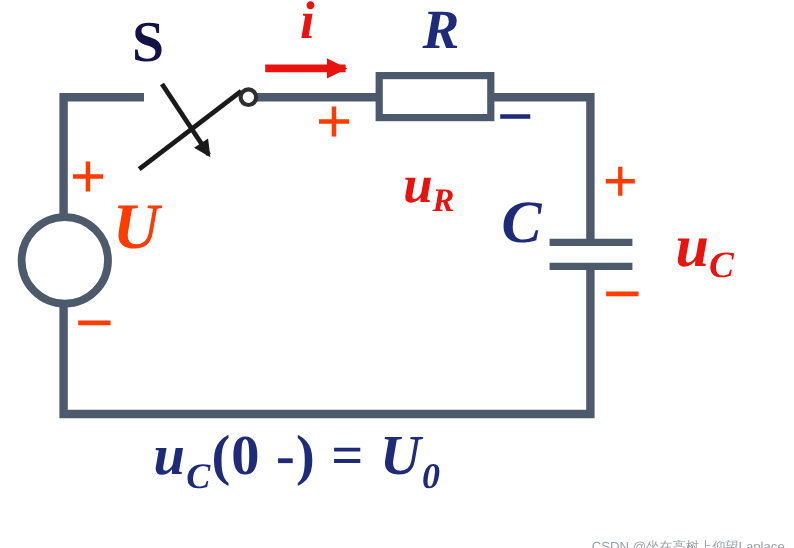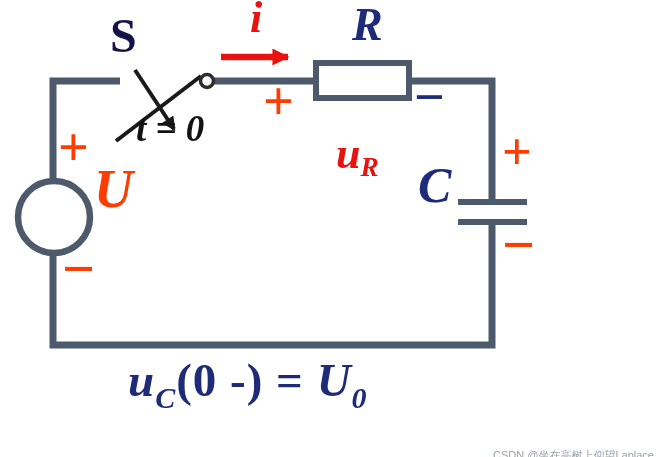--- a/index.html
+++ b/index.html
@@ -99,32 +99,32 @@
   <span class="lbl italic red" style="left:250px; top:-4px; font-size:44px;">i</span>
 
   <span class="lbl italic navy" style="left:352px; top:2px; font-size:46px;">R</span>
 
   <span class="lbl orange" style="left:263px; top:74px; font-size:54px;">+</span>
 
   <span class="lbl red" style="left:336px; top:96px; font-size:44px;margin-top:36px;"><span class="italic">u</span><span class="sub">R</span></span>
 
   <span class="lbl navy" style="left:414px; top:70px; font-size:54px;">−</span>
 
-  <span class="lbl italic black" style="left:136px; top:110px; font-size:37px;">t = 0</span>
 
   <span class="lbl orange" style="left:58px; top:120px; font-size:54px;">+</span>
 
   <span class="lbl italic orange" style="left:94px; top:162px; font-size:54px;">U</span>
 
   <span class="lbl orange" style="left:62px; top:240px; font-size:58px;">−</span>
 
   <span class="lbl italic navy" style="left:418px; top:160px; font-size:50px;">C</span>
 
   <span class="lbl orange" style="left:502px; top:126px; font-size:52px;">+</span>
 
+  <span class="lbl red" style="left:563px; top:180px; font-size:50px;"><span class="italic">u</span><span class="sub">C</span></span>
 
   <span class="lbl orange" style="left:502px; top:216px; font-size:58px;">−</span>
 
   <div class="equation"><span class="italic">u</span><span class="eq-sub">C</span><span>(0 -) = </span><span class="italic">U</span><span class="eq-sub">0</span></div>
 
   <div class="watermark">CSDN @坐在高树上仰望Laplace</div>
 
 </div>
 
 </body></html>

